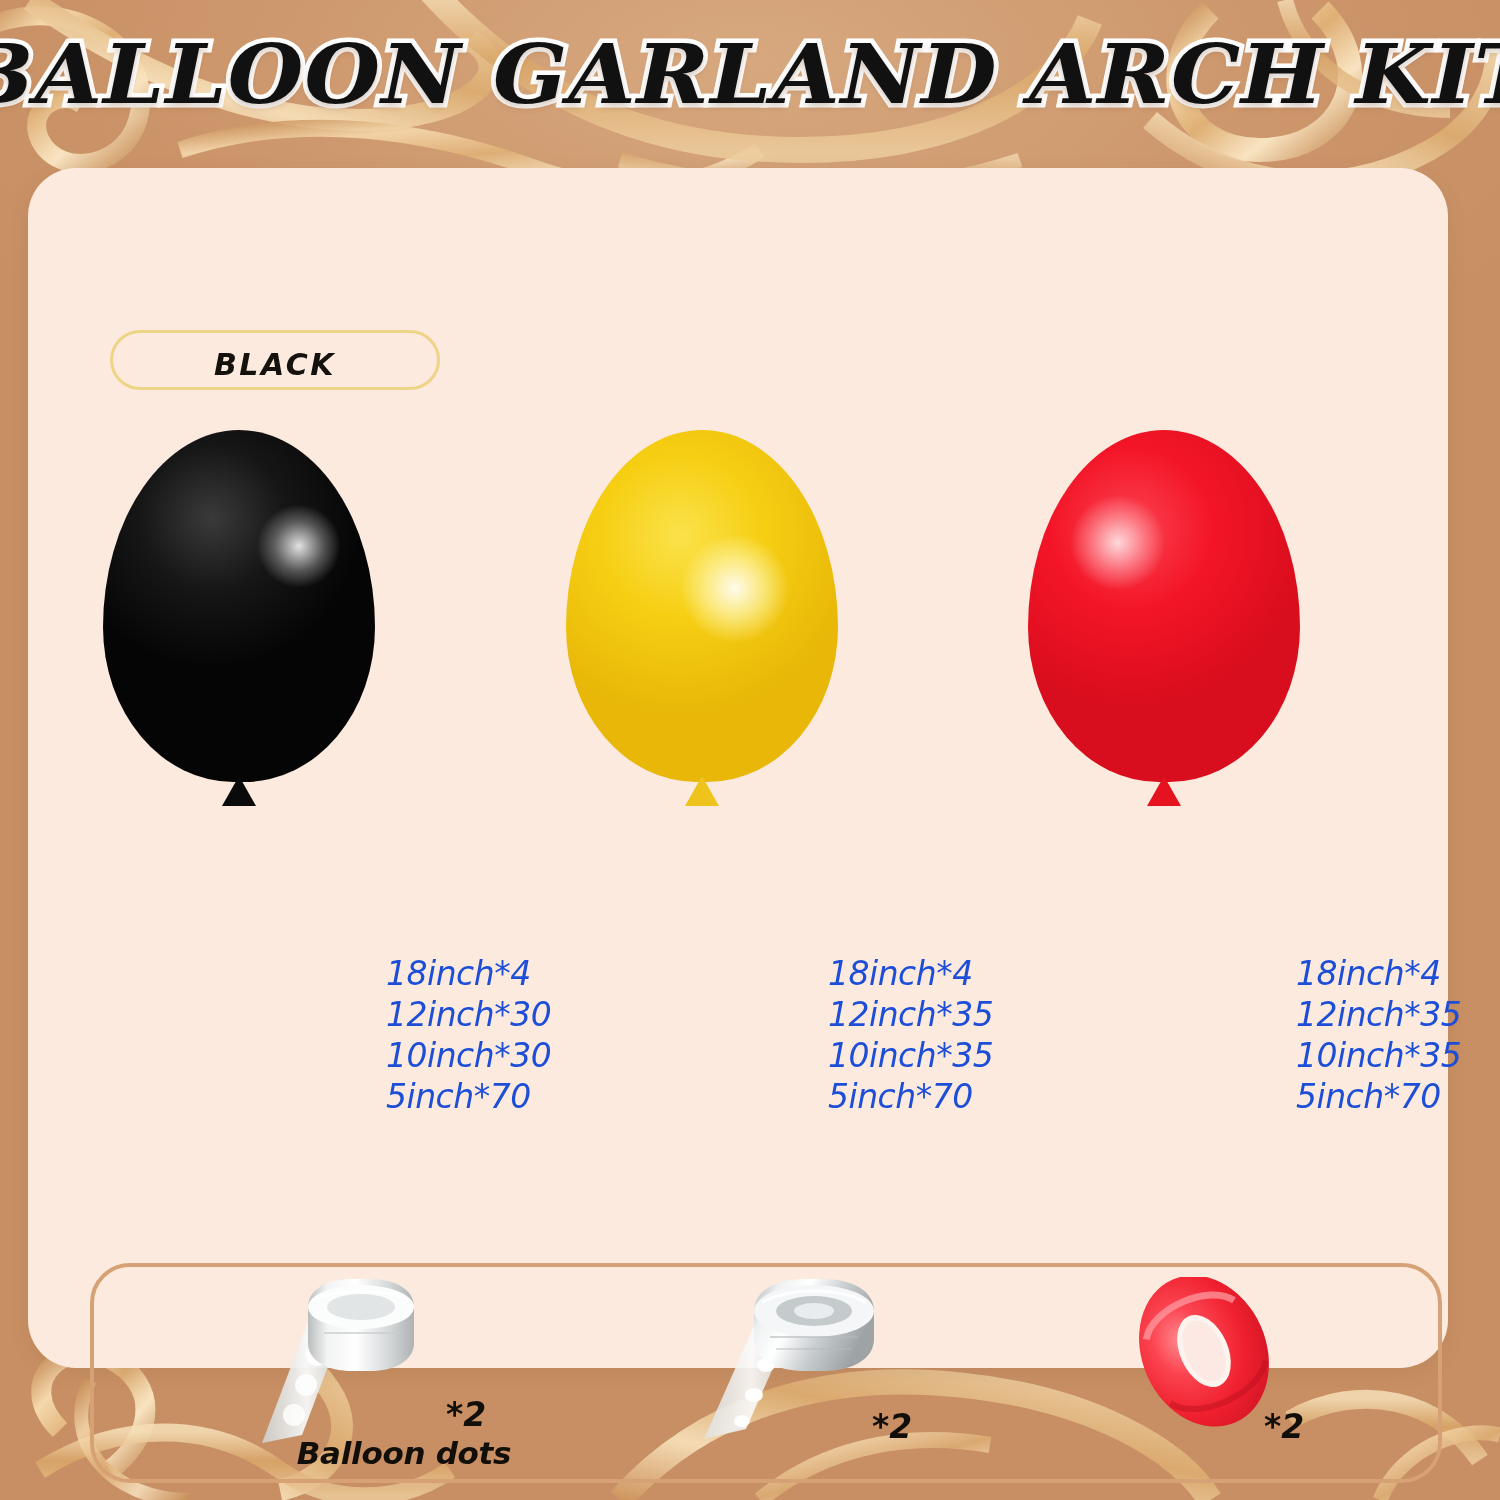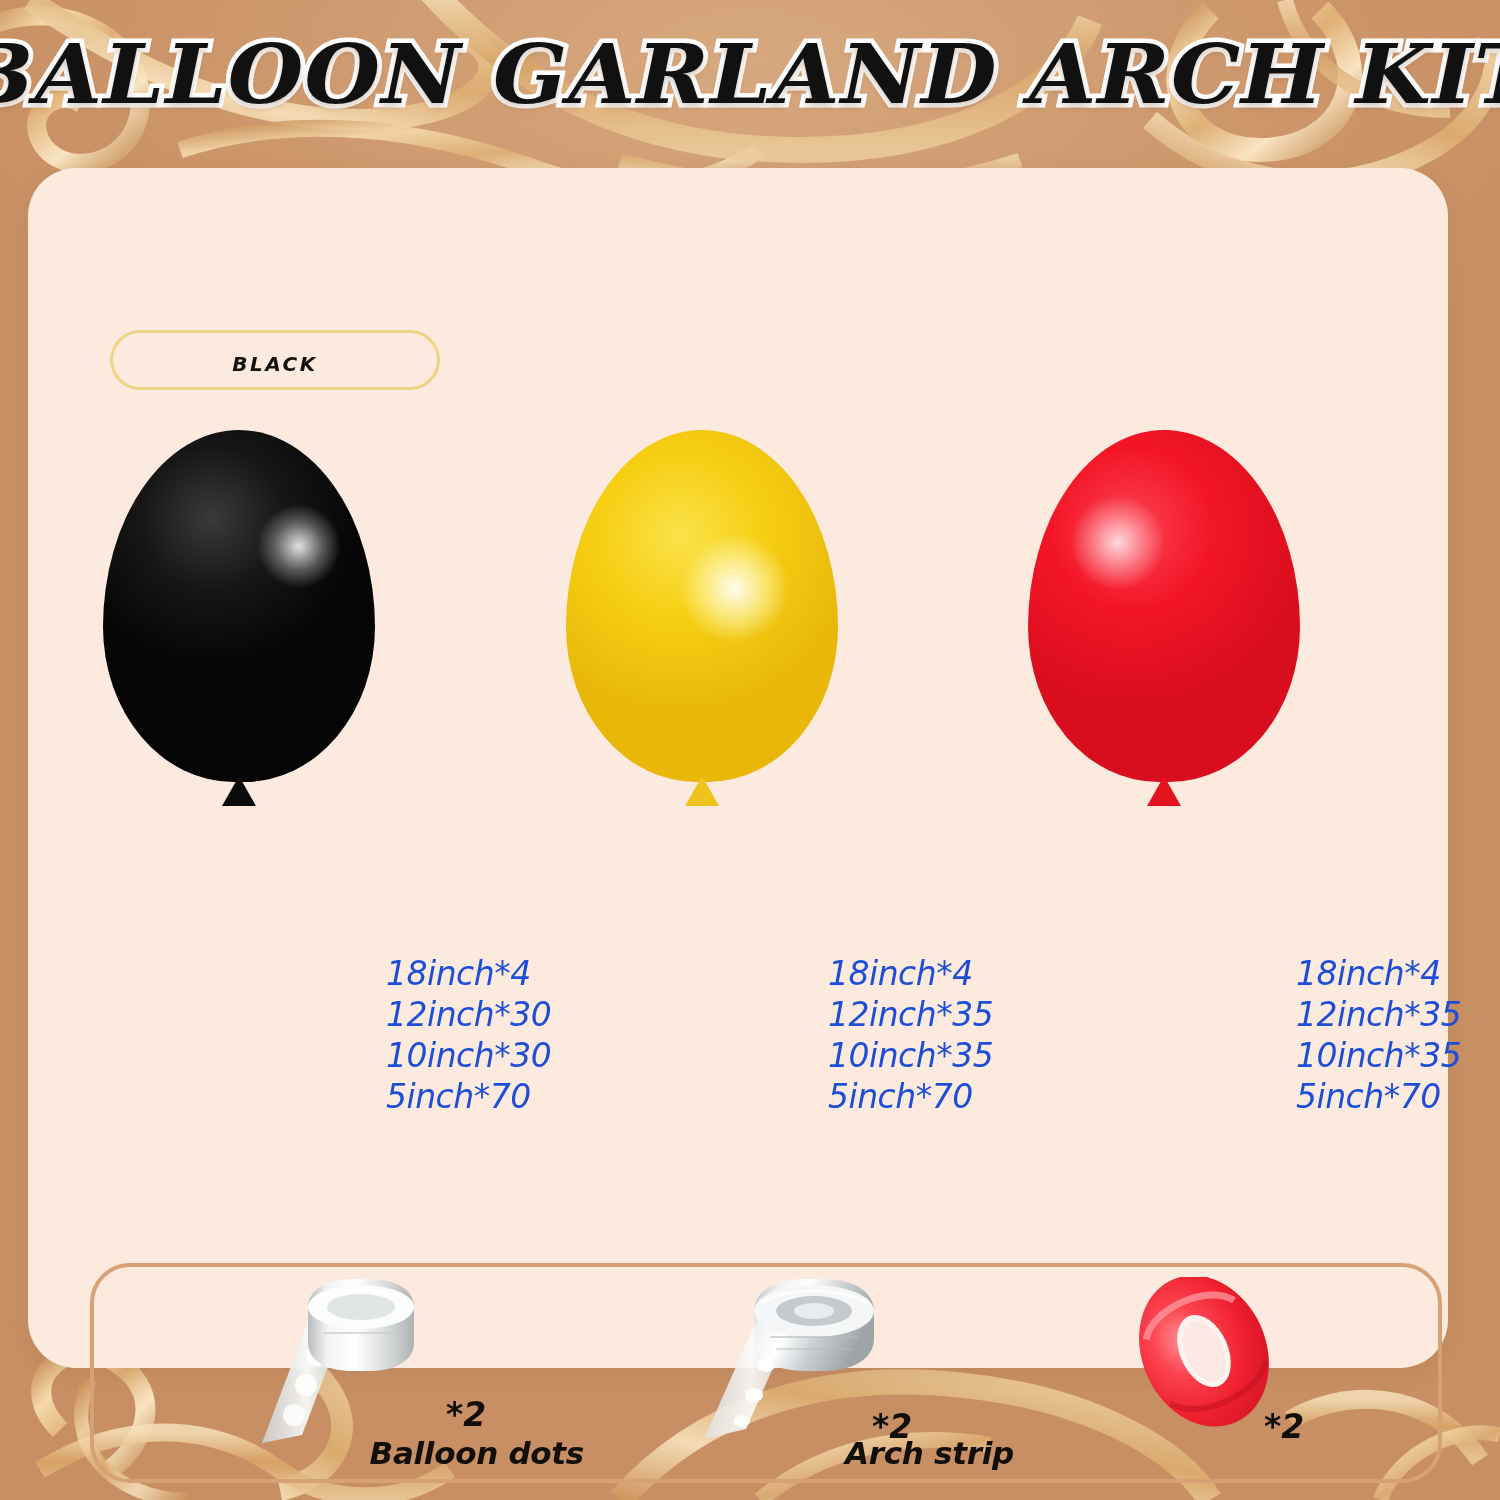--- a/index.html
+++ b/index.html
@@ -65,21 +65,21 @@
     background:transparent;
     margin-top:162px;
   }
   #col-black  .pill { width:330px; margin-left:22px; }
   #col-yellow .pill { width:300px; margin-left:28px; }
   #col-red    .pill { width:282px; margin-left:36px; }
 
   .pill span {
     font-family:"DejaVu Sans", sans-serif;
     font-weight:700; font-style:italic;
-    font-size:20px;
+    font-size:30px;
     letter-spacing:2.5px;
     color:#15110c;
     margin-top:8px;
   }
 
   
   .balloon-wrap { position:absolute; }
   #bl-black  { left:75px;  top:262px; }
   #bl-yellow { left:538px; top:262px; }
   #bl-red    { left:1000px;top:262px; }
@@ -140,21 +140,21 @@
     border-radius:40px;
   }
   .acc-item { position:absolute; top:0; height:220px; }
   #acc-dots   { left:130px;  width:360px; }
   #acc-strip  { left:590px;  width:330px; }
   #acc-ribbon { left:1000px; width:300px; }
 
   .acc-label {
     position:absolute;
     bottom:16px; left:0; width:100%;
-    text-align:right;
+    text-align:center;
     font-family:"DejaVu Sans", sans-serif;
     font-weight:700; font-style:italic;
     font-size:31px;
     letter-spacing:-.3px;
     color:#120f0b;
     white-space:nowrap;
   }
   .acc-qty {
     position:absolute;
     font-family:"DejaVu Sans", sans-serif;
@@ -316,21 +316,20 @@
         <path d="M70 34 C 70 14 92 2 120 2 L140 2 C 168 2 190 14 190 34
                  L190 62 C 190 82 168 94 140 94 L120 94 C 92 94 70 82 70 62 Z" fill="url(#strRoll)"></path>
         <ellipse cx="130" cy="34" rx="60" ry="26" fill="#f4f6f7"></ellipse>
         <ellipse cx="130" cy="34" rx="38" ry="15" fill="#c5cacd"></ellipse>
         <ellipse cx="130" cy="34" rx="20" ry="8" fill="#e9ecee"></ellipse>
         <path d="M78 26 C 100 10 160 10 182 26" fill="none" stroke="#ffffff" stroke-width="3" opacity=".85"></path>
         <path d="M86 60 L174 60" stroke="#b6bbbe" stroke-width="2" opacity=".6"></path>
         <path d="M92 72 L168 72" stroke="#b6bbbe" stroke-width="2" opacity=".45"></path>
       </svg>
       <div class="acc-qty" id="qty-strip">*2</div>
-      <div class="acc-label">Arch strip</div>
     </div>
 
     <div class="acc-item" id="acc-ribbon">
       <svg class="acc-art" viewBox="0 0 300 170">
         <defs>
           <radialGradient id="ribG" cx="0.36" cy="0.38" r="0.75">
             <stop offset="0%" stop-color="#ff8b90"></stop>
             <stop offset="30%" stop-color="#fb4450"></stop>
             <stop offset="65%" stop-color="#f0202f"></stop>
             <stop offset="100%" stop-color="#d01424"></stop>

